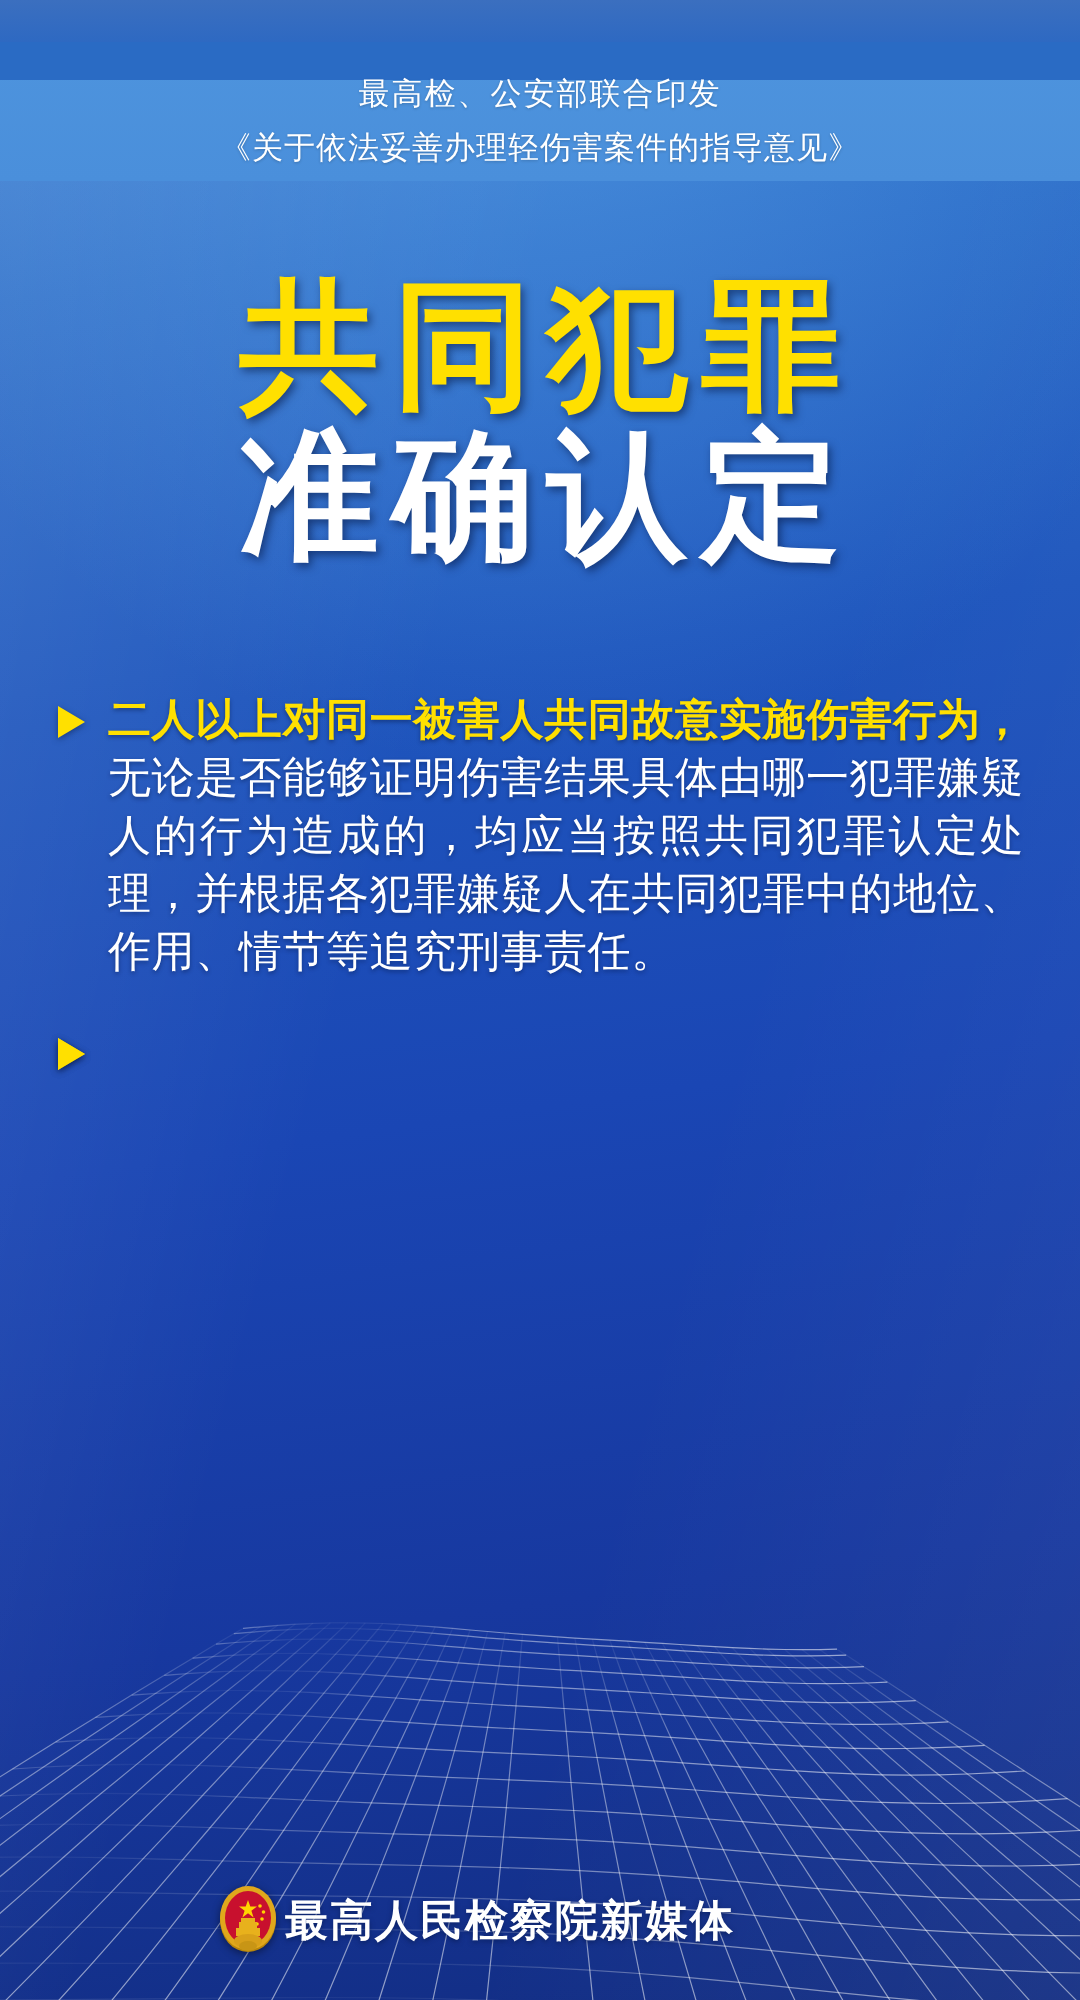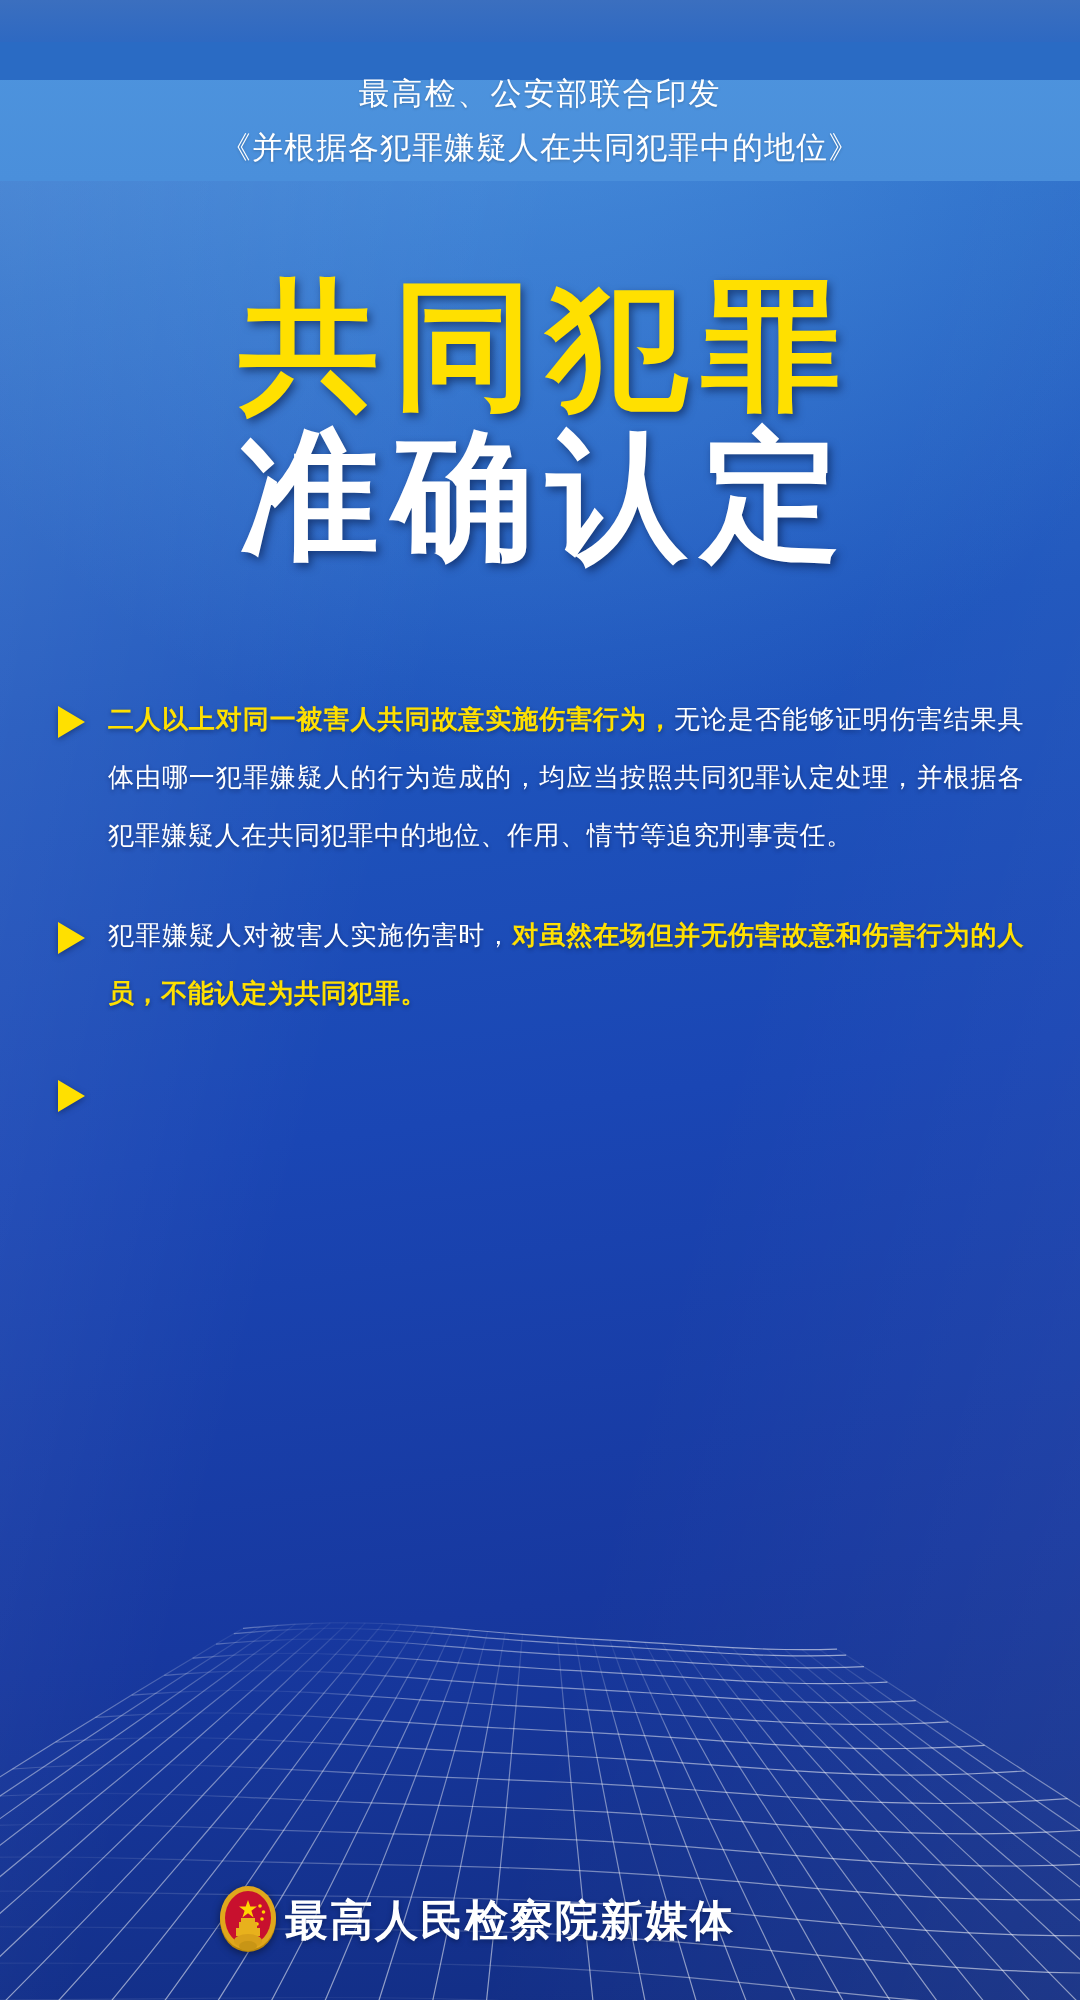--- a/index.html
+++ b/index.html
@@ -81,21 +81,21 @@
   
   .body-wrap{
     position:absolute;
     left:56px; top:690px; width:968px;
   }
   .para{
     position:relative;
     padding-left:52px;
     margin-bottom:42px;
     font-family:"DejaVu Sans","Liberation Sans",sans-serif;
-    font-size:26px;
+    font-size:43px;
     line-height:58px;
     letter-spacing:0.6px;
     text-align:justify;
     text-shadow:0 2px 4px rgba(4,20,62,0.45);
     color:#ffffff;
   }
   .para .bullet{
     position:absolute;
     left:2px; top:16px;
     width:0;height:0;
@@ -208,36 +208,35 @@
   </svg>
 
   <div class="sheen"></div>
 
   <div class="header-band">
     <div class="topstrip"></div>
     <div class="midstrip"></div>
   </div>
   <div class="header-text">
     <div class="l1">最高检、公安部联合印发</div>
-    <div class="l2">《并根据各犯罪嫌疑人在共同犯罪中的地位》</div>
+    <div class="l2">《关于依法妥善办理轻伤害案件的指导意见》</div>
   </div>
 
   <div class="title-block">
     <div class="title-line title-yellow">共同犯罪</div>
     <div class="title-line title-white">准确认定</div>
   </div>
 
   <div class="body-wrap">
     <div class="para">
       <span class="bullet"></span>
       <span class="ptext"><span class="hl">二人以上对同一被害人共同故意实施伤害行为，</span><span class="wt">无论是否能够证明伤害结果具体由哪一犯罪嫌疑人的行为造成的，均应当按照共同犯罪认定处理，并根据各犯罪嫌疑人在共同犯罪中的地位、作用、情节等追究刑事责任。</span></span>
     </div>
     <div class="para">
       <span class="bullet"></span>
-      <span class="ptext"><span class="wt">犯罪嫌疑人对被害人实施伤害时，</span><span class="hl">对虽然在场但并无伤害故意和伤害行为的人员，不能认定为共同犯罪。</span></span>
     </div>
     <div class="para">
       <span class="bullet"></span>
     </div>
   </div>
 
   <div class="footer">
     <svg class="emblem" viewBox="0 0 62 74" aria-hidden="true">
       <ellipse cx="31" cy="36" rx="28" ry="32" fill="#b8860b"></ellipse>
       <ellipse cx="31" cy="34" rx="28" ry="32" fill="#e0a81c"></ellipse>

